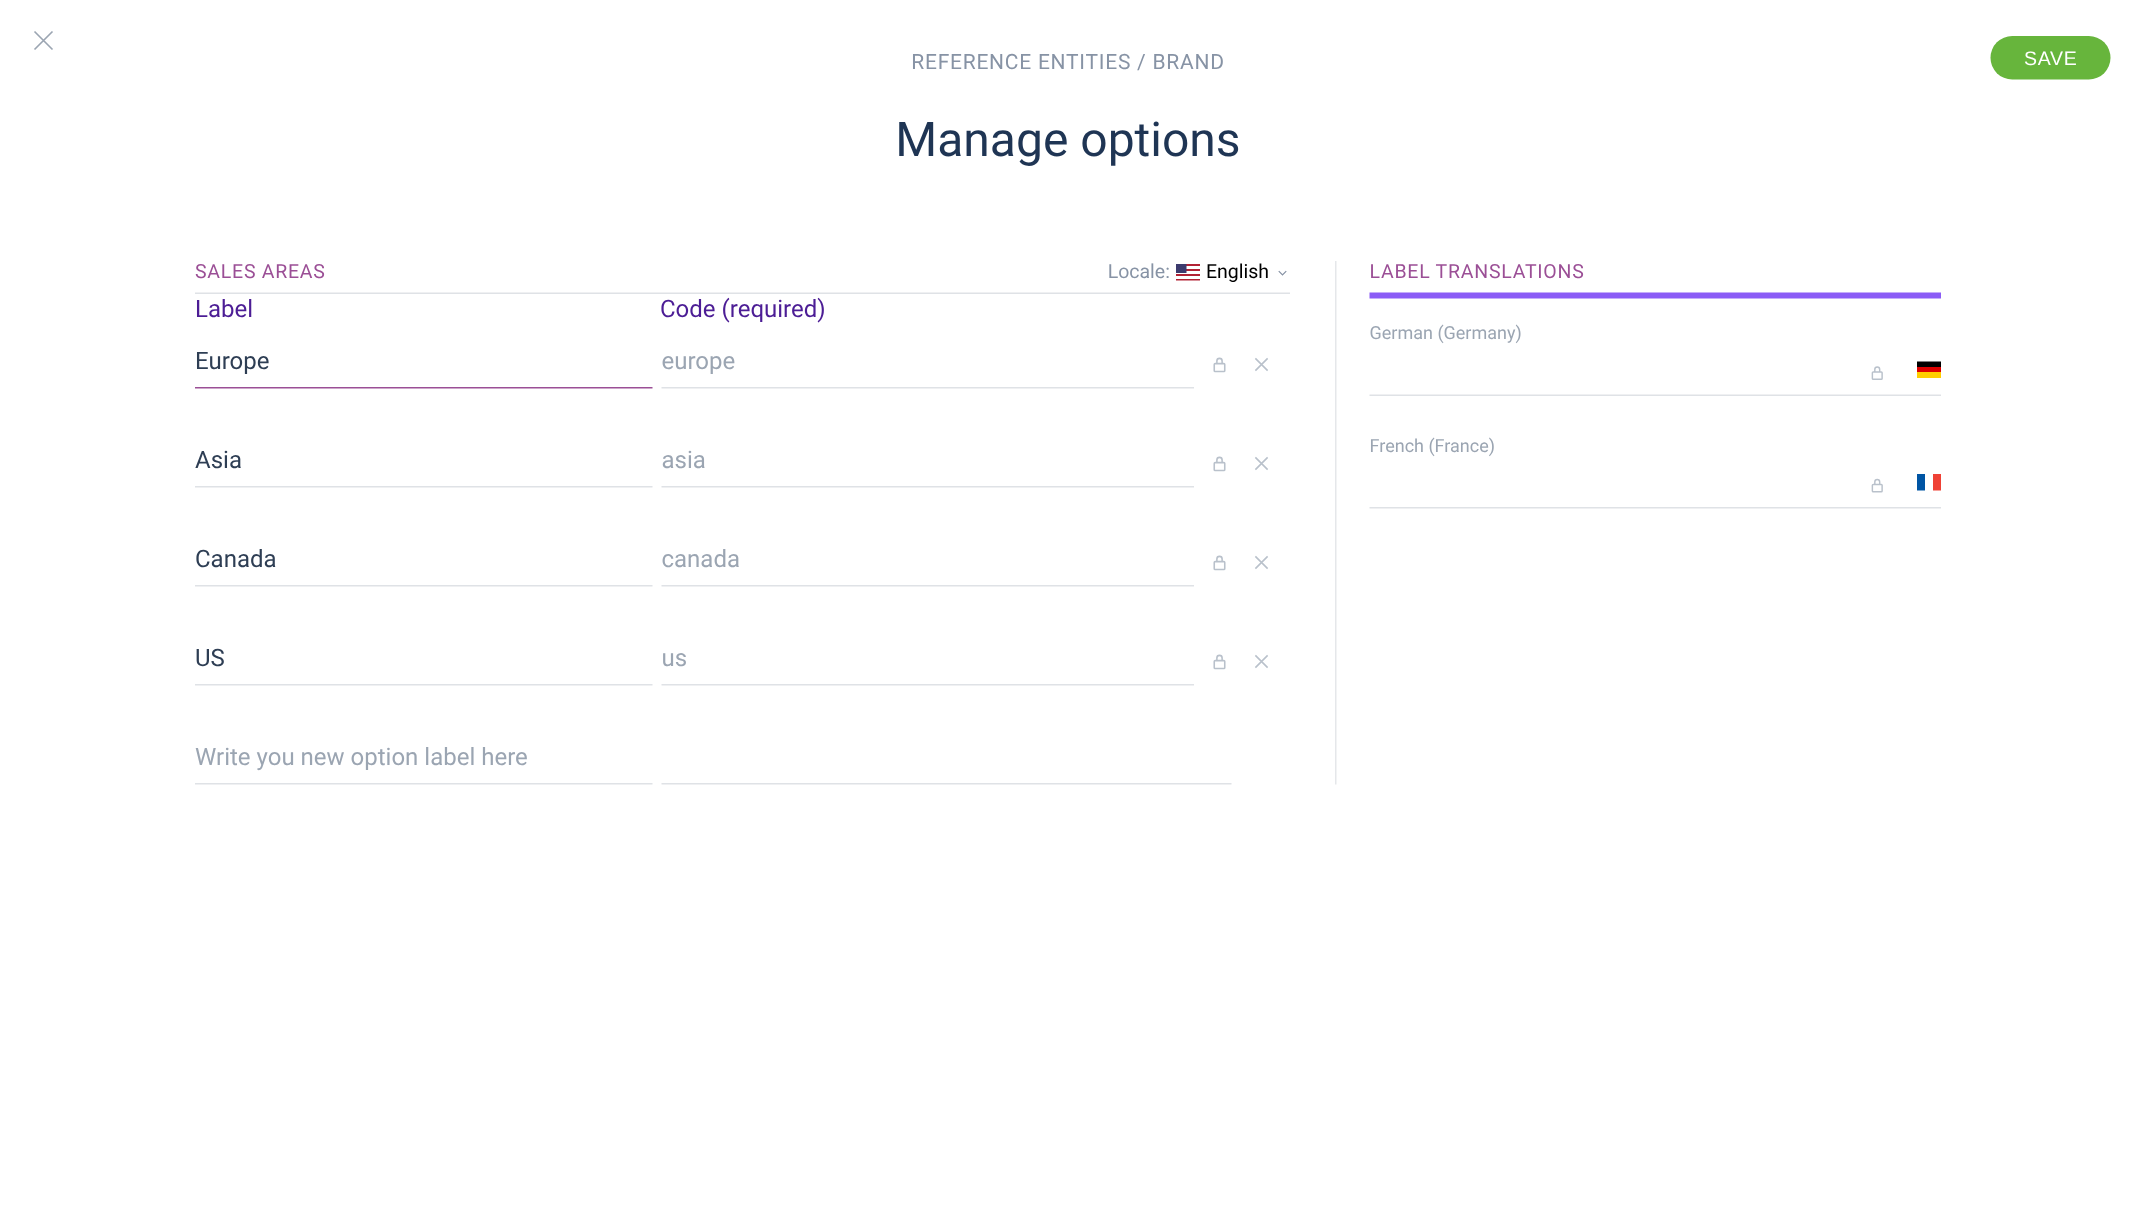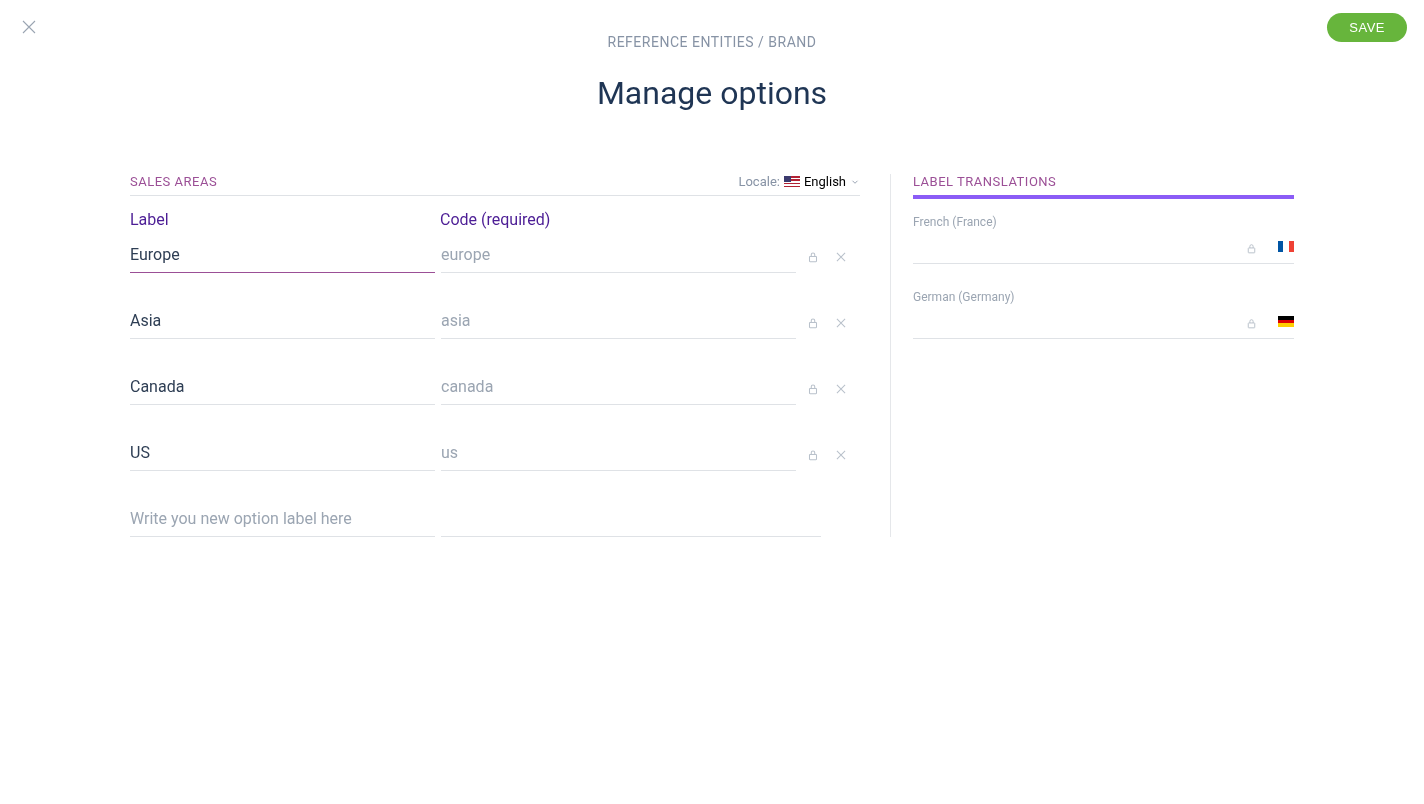--- a/index.html
+++ b/index.html
@@ -1,27 +1,27 @@
 <!DOCTYPE html>
 <html><head>
 <meta charset="utf-8">
 <style>
   * { box-sizing: border-box; margin: 0; padding: 0; }
   html, body { width: 1424px; height: 804px; font-family: -apple-system, BlinkMacSystemFont, "Segoe UI", Roboto, "Helvetica Neue", Arial, sans-serif; background: #fff; color: #2e3e54; }
   .top-bar { position: relative; height: 60px; }
   .close-btn { position: absolute; left: 20px; top: 18px; width: 18px; height: 18px; cursor: pointer; color: #9ba5b2; }
   .close-btn svg { width: 18px; height: 18px; }
-  .save-btn { position: absolute; right: 17px; top: 13px; background: #67b53c; color: #fff; border: none; border-radius: 16px; padding: 7px 22px; font-size: 13px; letter-spacing: 0.5px; cursor: pointer; }
+  .save-btn { position: absolute; right: 17px; top: 24px; background: #67b53c; color: #fff; border: none; border-radius: 16px; padding: 7px 22px; font-size: 13px; letter-spacing: 0.5px; cursor: pointer; }
   .header { text-align: center; margin-top: -26px; }
   .breadcrumb { font-size: 14px; letter-spacing: 0.5px; color: #8793a5; font-weight: 400; }
   .page-title { font-size: 32px; font-weight: 400; color: #1f3554; margin-top: 24px; }
   .content { display: flex; margin-top: 62px; padding: 0 130px; }
   .left-panel { width: 760px; padding-right: 30px; }
   .right-panel { flex: 1; border-left: 1px solid #e5e7ea; padding-left: 22px; }
-  .section-header { display: flex; justify-content: space-between; align-items: center; border-bottom: 1px solid #dfe2e6; padding-bottom: 6px; margin-bottom: 14px; }
+  .section-header { display: flex; justify-content: space-between; align-items: center; border-bottom: 1px solid #dfe2e6; padding-bottom: 6px; }
   .section-title { font-size: 13px; letter-spacing: 0.5px; color: #9b4f96; font-weight: 400; }
   .locale-picker { font-size: 13px; color: #8793a5; display: flex; align-items: center; gap: 4px; cursor: pointer; }
   .locale-picker .loc-label { color: #8793a5; }
   .locale-picker .loc-value { color: #000000; }
   .locale-picker svg.chev { width: 10px; height: 10px; color: #8793a5; }
   .col-headers { display: flex; font-size: 16px; color: #4c1d95; margin-bottom: 10px; }
   .col-headers .col-label { width: 310px; }
   .col-headers .col-code { flex: 1; }
   .option-row { display: flex; align-items: center; margin-bottom: 32px; }
   .option-row input.label-input,
@@ -144,36 +144,36 @@
     <div class="new-row">
       <input class="label-input" placeholder="Write you new option label here" style="">
       <input class="code-input" style="">
     </div>
   </div>
 
   <div class="right-panel">
     <div class="trans-section-title">LABEL TRANSLATIONS</div>
     <div id="translations-container">
         <div class="trans-item">
+          <div class="trans-lang-label">German (Germany)</div>
+          <div class="trans-input-row">
+            <input style="">
+            <span class="lock-ic"><svg viewBox="0 0 24 24" fill="none" stroke="currentColor" stroke-width="1.8" width="13" height="13">
+                <rect x="6" y="11" width="12" height="9" rx="1"></rect>
+                <path d="M9 11 V8 a3 3 0 0 1 6 0 v3"></path>
+              </svg></span>
+            <span class="flag flag-de"></span>
+          </div>
+        </div>
+        <div class="trans-item">
           <div class="trans-lang-label">French (France)</div>
           <div class="trans-input-row">
             <input style="">
             <span class="lock-ic"><svg viewBox="0 0 24 24" fill="none" stroke="currentColor" stroke-width="1.8" width="13" height="13">
                 <rect x="6" y="11" width="12" height="9" rx="1"></rect>
                 <path d="M9 11 V8 a3 3 0 0 1 6 0 v3"></path>
               </svg></span>
             <span class="flag flag-fr"></span>
           </div>
         </div>
-        <div class="trans-item">
-          <div class="trans-lang-label">German (Germany)</div>
-          <div class="trans-input-row">
-            <input style="">
-            <span class="lock-ic"><svg viewBox="0 0 24 24" fill="none" stroke="currentColor" stroke-width="1.8" width="13" height="13">
-                <rect x="6" y="11" width="12" height="9" rx="1"></rect>
-                <path d="M9 11 V8 a3 3 0 0 1 6 0 v3"></path>
-              </svg></span>
-            <span class="flag flag-de"></span>
-          </div>
-        </div>
       </div>
   </div>
 </div>
 
 </body></html>

